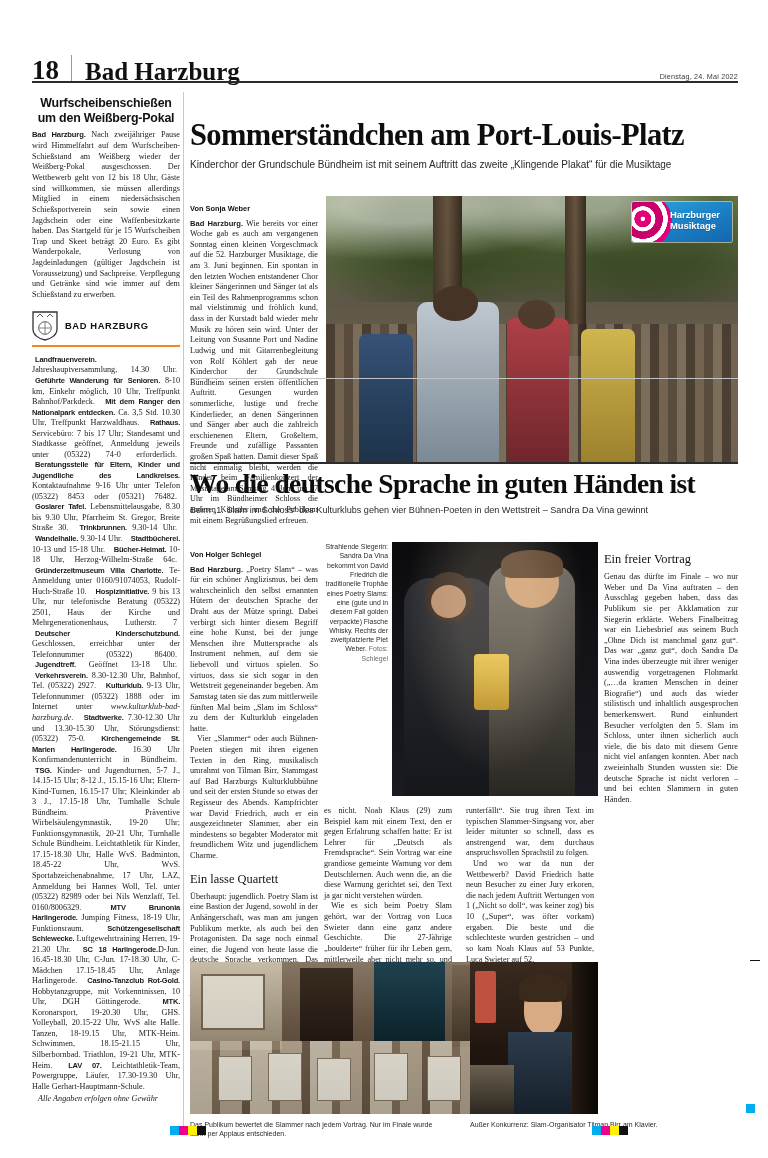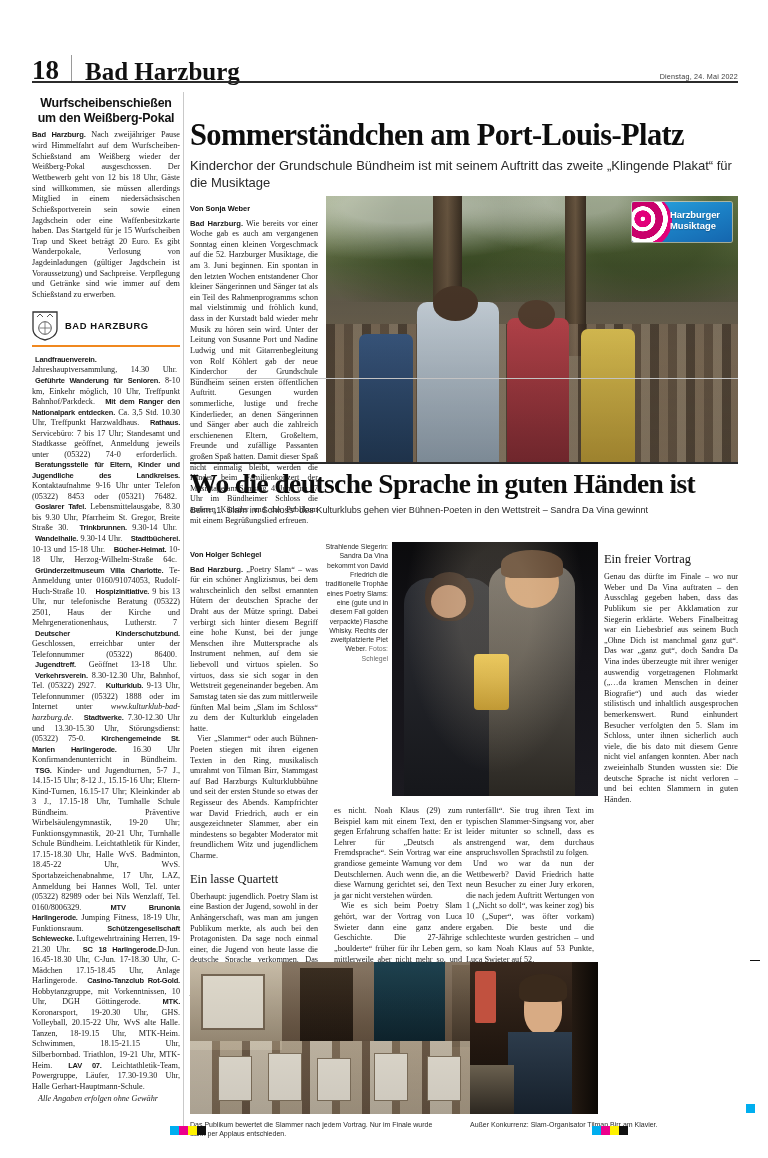--- a/index.html
+++ b/index.html
@@ -102,21 +102,21 @@
   }
 
   .headline{
     font-family:"Liberation Serif", serif;
     font-weight:700;
     font-size:30.5px;line-height:1.02;
     margin:0;color:#0d0d0d;letter-spacing:-.6px;
   }
   .subhead{
     font-family:"Liberation Sans", sans-serif;
-    font-size:13px;font-weight:400;line-height:1.3;
+    font-size:10px;font-weight:400;line-height:1.3;
     margin:7px 0 0 0;color:#2a2a2a;
   }
   .byline{
     font-family:"Liberation Sans", sans-serif;
     font-size:7.4px;font-weight:700;color:#111;
     margin:8px 0 5px 0;
   }
 
   .a1-body{
     position:absolute;left:0;top:76px;width:128px;
@@ -313,21 +313,21 @@
         <div class="ph-layer" style="left:6%;top:14%;width:44%;height:86%;background:linear-gradient(180deg,#2b2d33,#16171b);border-radius:26px 26px 0 0;"></div>
         <div class="ph-layer" style="left:16%;top:12%;width:24%;height:19%;background:#3a2b22;border-radius:50% 50% 44% 44%;"></div>
         <div class="ph-layer" style="left:19%;top:17%;width:17%;height:13%;background:#b98e6e;border-radius:50%;"></div>
         <div class="ph-layer" style="left:47%;top:9%;width:42%;height:91%;background:linear-gradient(180deg,#6f6a63,#2a2722);border-radius:22px 22px 0 0;"></div>
         <div class="ph-layer" style="left:55%;top:6%;width:26%;height:20%;background:#cfa177;border-radius:50%;"></div>
         <div class="ph-layer" style="left:53%;top:3%;width:30%;height:11%;background:#5d4430;border-radius:50% 50% 20% 20%;"></div>
         <div class="ph-layer" style="left:40%;top:44%;width:17%;height:22%;background:linear-gradient(180deg,#e7c24a,#b98f23);border-radius:4px;"></div>
         <div class="ph-layer" style="inset:0;background:radial-gradient(ellipse at 50% 28%, rgba(255,235,200,.16) 0 25%, rgba(0,0,0,0) 62%);"></div>
       </div>
 
-      <div class="col" style="left:144px;top:264px;width:128px;">
+      <div class="col" style="left:134px;top:264px;width:128px;">
         <p class="first">es nicht. Noah Klaus (29) zum Beispiel kam mit einem Text, den er gegen Erfahrung schaffen hatte: Er ist Lehrer für „Deutsch als Fremdsprache“. Sein Vortrag war eine grandiose gemeinte Warnung vor dem Deutschlernen. Auch wenn die, an die diese Warnung gerichtet sei, den Text ja gar nicht verstehen würden.</p>
         <p>Wie es sich beim Poetry Slam gehört, war der Vortrag von Luca Swieter dann eine ganz andere Geschichte. Die 27-Jährige „boulderte“ früher für ihr Leben gern, mittlerweile aber nicht mehr so, und hat sich ausgetobt über dieses „Klettern ohne Seil aber nicht so hoch, dass man sterben kann, wenn man</p>
       </div>
 
       <div class="col" style="left:276px;top:264px;width:128px;">
         <p class="first">runterfällt“. Sie trug ihren Text im typischen Slammer-Singsang vor, aber leider mitunter so schnell, dass es anstrengend war, dem durchaus anspruchsvollen Sprachstil zu folgen.</p>
         <p>Und wo war da nun der Wettbewerb? David Friedrich hatte neun Besucher zu einer Jury erkoren, die nach jedem Auftritt Wertungen von 1 („Nicht so doll“, was keiner zog) bis 10 („Super“, was öfter vorkam) ergaben. Die beste und die schlechteste wurden gestrichen – und so kam Noah Klaus auf 53 Punkte, Luca Swieter auf 52.</p>
         <p>Kein Vergleich zu Piet Weber (62 Punkte) und Sandra Da Vina (61), die mit ihren Vorträgen die Vorrun-</p>
       </div>
 

